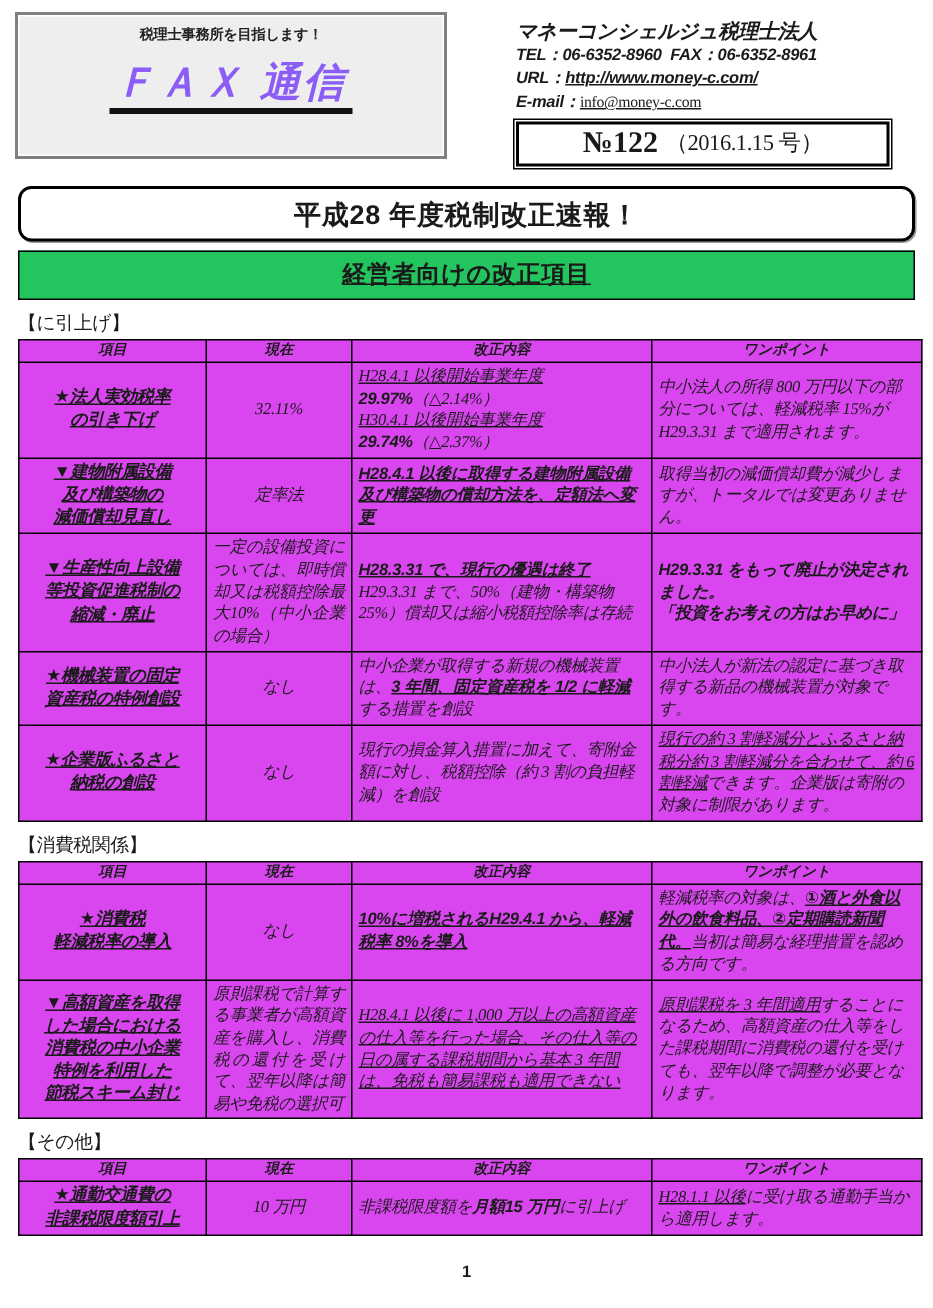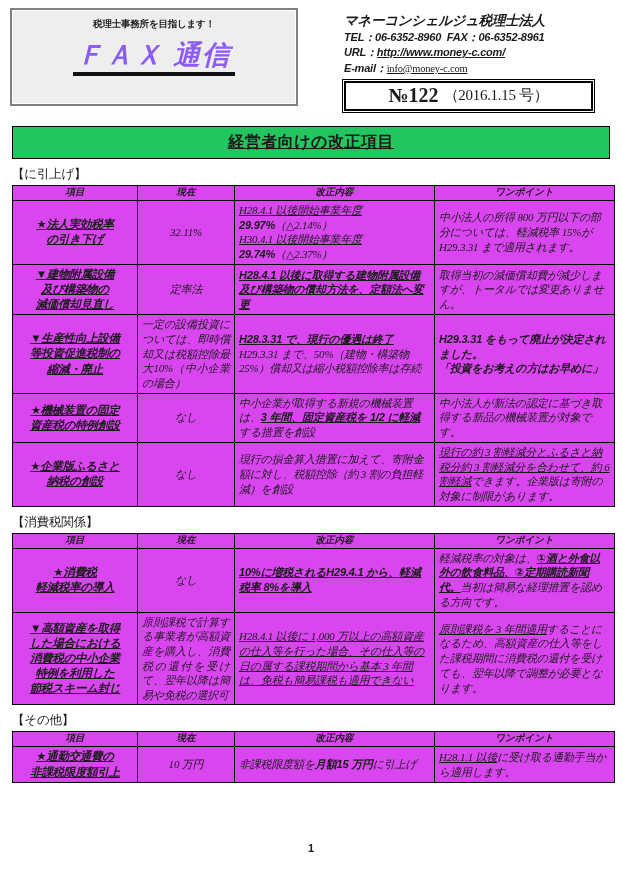--- a/index.html
+++ b/index.html
@@ -237,20 +237,23 @@
         <span class="lbl">E-mail：</span><span class="mail-val">info@money-c.com</span>
       </div>
 
       <div class="issue-box">
         <span class="issue-no">№122</span>
         <span class="issue-date">（2016.1.15 号）</span>
       </div>
     </div>
   </div>
 
+  <div class="banner-rounded">
+    <span>平成28 年度税制改正速報！</span>
+  </div>
   <div class="banner-square">
     <span>経営者向けの改正項目</span>
   </div>
 
   <div id="sections-root">
       <div class="section-label">【に引上げ】</div>
       <table class="grid">
         <colgroup>
           <col class="c1">
           <col class="c2">

